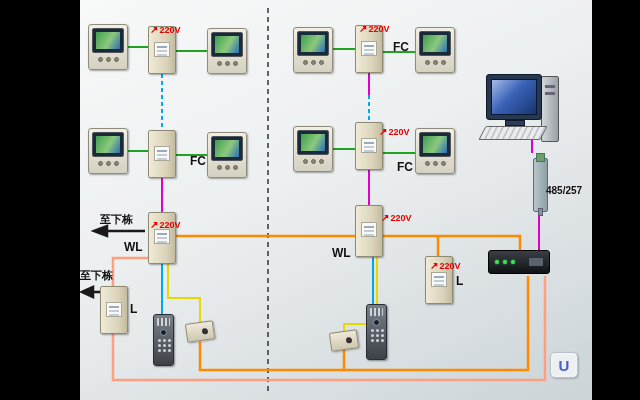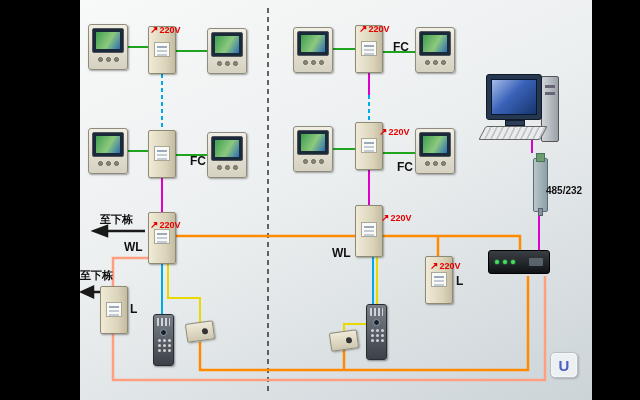--- a/index.html
+++ b/index.html
@@ -288,21 +288,21 @@
       <span>U</span>
     </div>
 
   <span class="lbl" style="left:313px;top:40px">FC</span>
   <span class="lbl" style="left:110px;top:154px">FC</span>
   <span class="lbl" style="left:317px;top:160px">FC</span>
   <span class="lbl" style="left:44px;top:240px">WL</span>
   <span class="lbl" style="left:252px;top:246px">WL</span>
   <span class="lbl" style="left:50px;top:302px">L</span>
   <span class="lbl" style="left:376px;top:274px">L</span>
-  <span class="lbl small" style="left:466px;top:185px">485/232</span>
+  <span class="lbl small" style="left:466px;top:185px">485/257</span>
   <span class="lbl cn" style="left:20px;top:212px">至下栋</span>
   <span class="lbl cn" style="left:0px;top:268px">至下栋</span>
 
   <span class="pw" style="left: 70px; top: 5px; color: rgb(230, 0, 0);"><i class="arr">↗</i><b>220V</b></span>
   <span class="pw" style="left: 279px; top: 4px; color: rgb(230, 0, 0);"><i class="arr">↗</i><b>220V</b></span>
   <span class="pw" style="left: 299px; top: 107px; color: rgb(230, 0, 0);"><i class="arr">↗</i><b>220V</b></span>
   <span class="pw" style="left: 70px; top: 200px; color: rgb(230, 0, 0);"><i class="arr">↗</i><b>220V</b></span>
   <span class="pw" style="left: 301px; top: 193px; color: rgb(230, 0, 0);"><i class="arr">↗</i><b>220V</b></span>
   <span class="pw" style="left: 350px; top: 241px; color: rgb(230, 0, 0);"><i class="arr">↗</i><b>220V</b></span>
 

